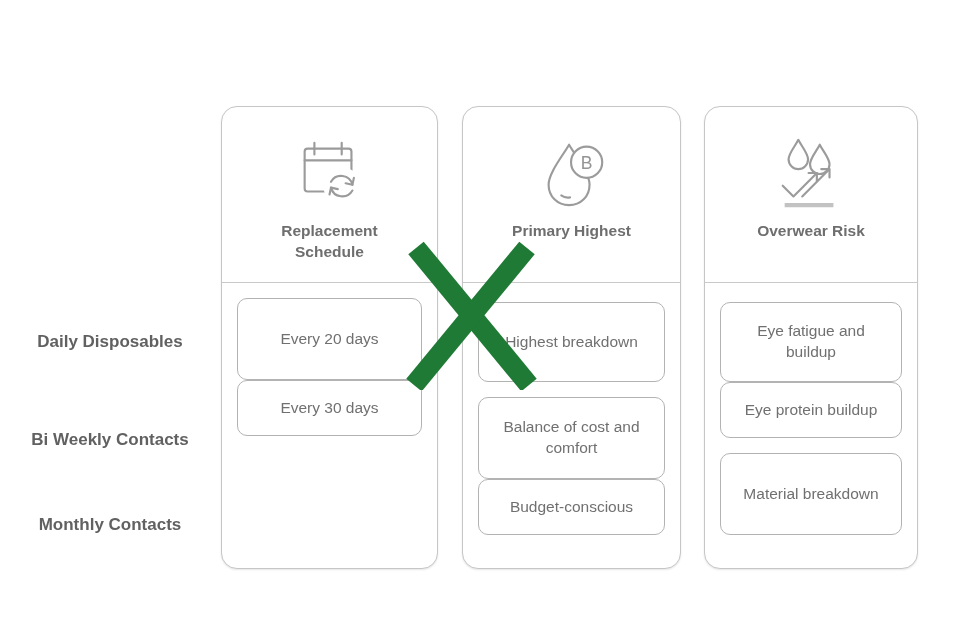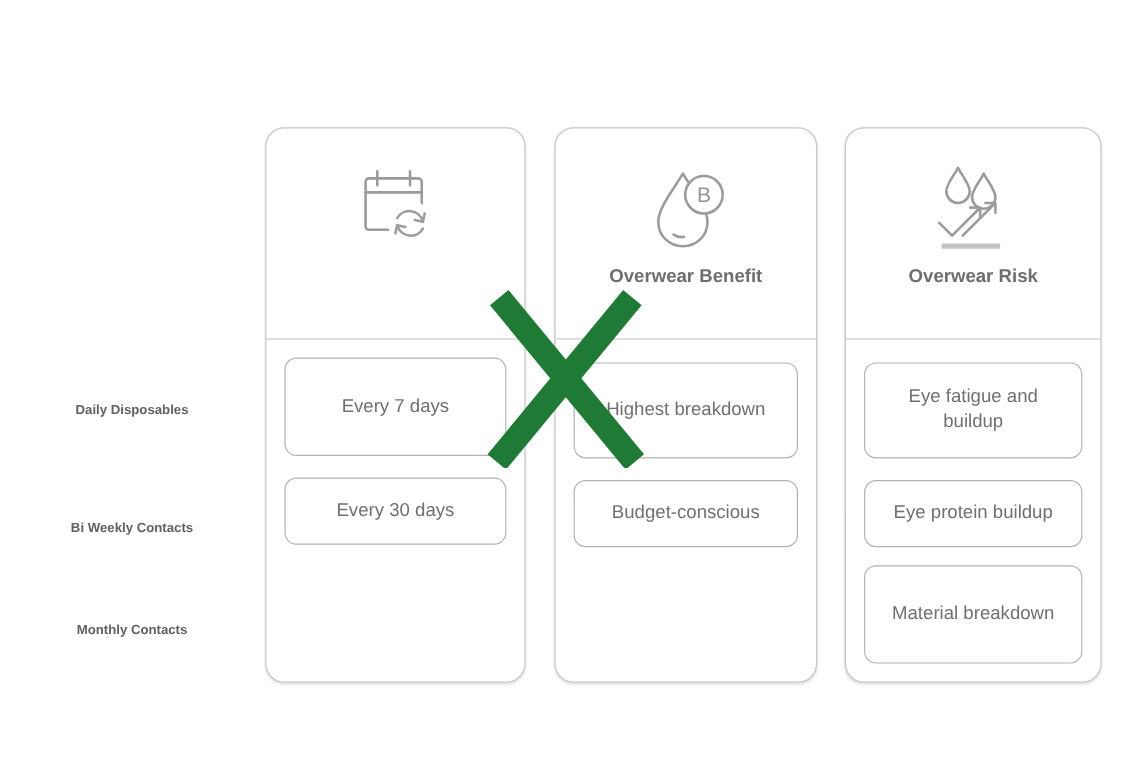--- a/index.html
+++ b/index.html
@@ -11,21 +11,21 @@
     font-family: "Liberation Sans", sans-serif;
     overflow: hidden;
   }
   
   .row-label {
     position: absolute;
     left: 15px;
     width: 190px;
     text-align: center;
     font-weight: bold;
-    font-size: 11px;
+    font-size: 17px;
     color: #616161;
     line-height: 20px;
   }
   .row-label.r1 { top: 332px; }
   .row-label.r2 { top: 430px; }
   .row-label.r3 { top: 515px; }
 
   
   .card {
     position: absolute;
@@ -77,21 +77,21 @@
     justify-content: center;
     text-align: center;
     font-size: 15.5px;
     color: #707070;
     line-height: 1.35;
     padding: 4px 12px;
     background: #ffffff;
   }
   .cell.r1 { margin-top: 19px; height: 80px; }
   .cell.r2 { margin-top: 15px; height: 82px; }
-  .cell.r3 { margin-top: 18px; height: 56px; }
+  .cell.r3 { height: 56px; }
 
   
   .x-mark {
     position: absolute;
     left: 402px;
     top: 240px;
     width: 140px;
     height: 150px;
     z-index: 5;
     pointer-events: none;
@@ -119,48 +119,52 @@
           </g>
           <circle cx="52" cy="53" r="19" fill="#ffffff" stroke="none"></circle>
           <g class="icon-svg">
             <path d="M41,49 A12,12 0 0 1 63,52"></path>
             <path d="M63,52 l1.5,-7 M63,52 l-7,-1.5"></path>
             <path d="M63,58 A12,12 0 0 1 41,55"></path>
             <path d="M41,55 l-1.5,7 M41,55 l7,1.5"></path>
           </g>
         </svg>
       </div>
+      <div class="card-title">Replacement Schedule</div>
     </div>
     <div class="card-body">
       <div class="cell r2">
-          <span>Every 7 days</span>
+          <span>Every 20 days</span>
         </div>
       <div class="cell r3">
           <span>Every 30 days</span>
         </div>
     </div>
   </div>
 
   <div class="card c2">
     <div class="card-header">
       <div class="icon-box">
         <svg width="80" height="78" viewBox="0 0 80 80">
           <g class="icon-svg">
             <path d="M37,11 C30,23 16,40 16,52 C16,64 25,73 37,73 C49,73 58,64 58,52 C58,40 44,23 37,11 Z"></path>
             <path d="M29,63 Q33,66 38,65"></path>
           </g>
           <circle cx="55" cy="29" r="16" fill="#ffffff" stroke="#9b9b9b" stroke-width="2.2"></circle>
           <text x="55" y="35.5" text-anchor="middle" font-size="18" fill="#949494" font-family="Liberation Sans, sans-serif">B</text>
         </svg>
       </div>
-      <div class="card-title">Overwear Benefit</div>
+      <div class="card-title">Primary Highest</div>
     </div>
     <div class="card-body">
       <div class="cell r1">
           <span>Highest breakdown</span>
+        </div>
+      <div class="cell r2">
+          <span>Balance of cost and comfort</span>
         </div>
       <div class="cell r3">
           <span>Budget-conscious</span>
         </div>
     </div>
   </div>
 
   <div class="card c3">
     <div class="card-header">
       <div class="icon-box">

